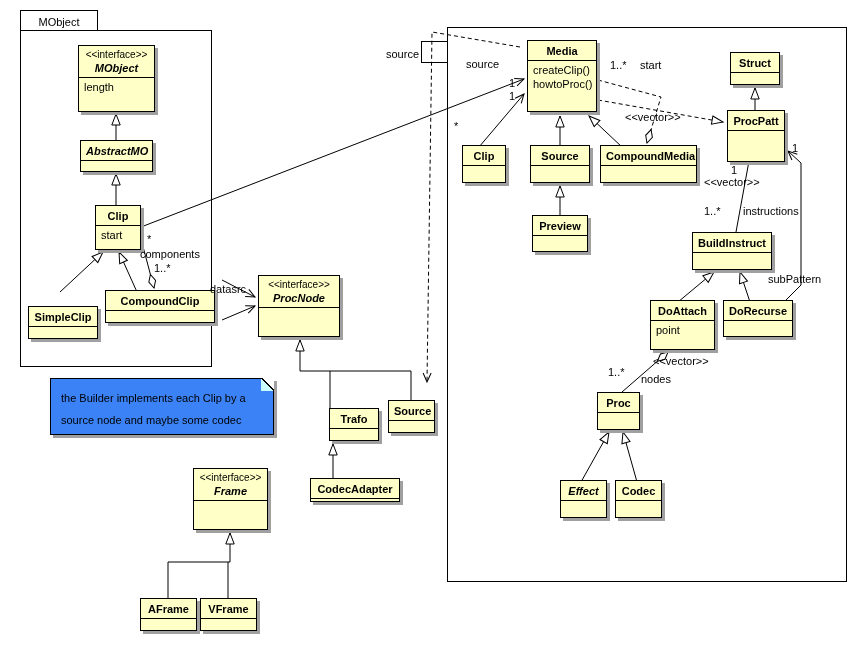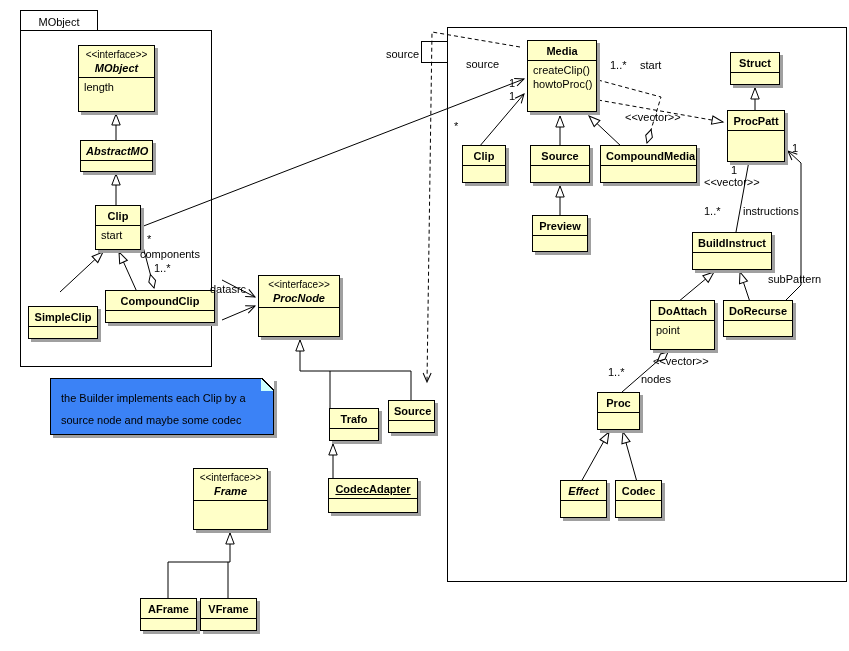--- a/index.html
+++ b/index.html
@@ -170,21 +170,21 @@
         <div class="cname">Trafo</div>
       </div>
       <div class="compart empty"></div>
     </div>
     <div class="uml-class" style="left: 388px; top: 400px; width: 47px; height: 33px;">
       <div class="head">
         <div class="cname">Source</div>
       </div>
       <div class="compart empty"></div>
     </div>
-    <div class="uml-class" style="left: 328px; top: 478px; width: 90px; height: 35px; text-decoration: underline;">
+    <div class="uml-class" style="left: 310px; top: 478px; width: 90px; height: 24px;">
       <div class="head">
         <div class="cname">CodecAdapter</div>
       </div>
       <div class="compart empty"></div>
     </div>
     <div class="uml-class" style="left: 527px; top: 40px; width: 70px; height: 72px;">
       <div class="head">
         <div class="cname">Media</div>
       </div>
       <div class="compart">

